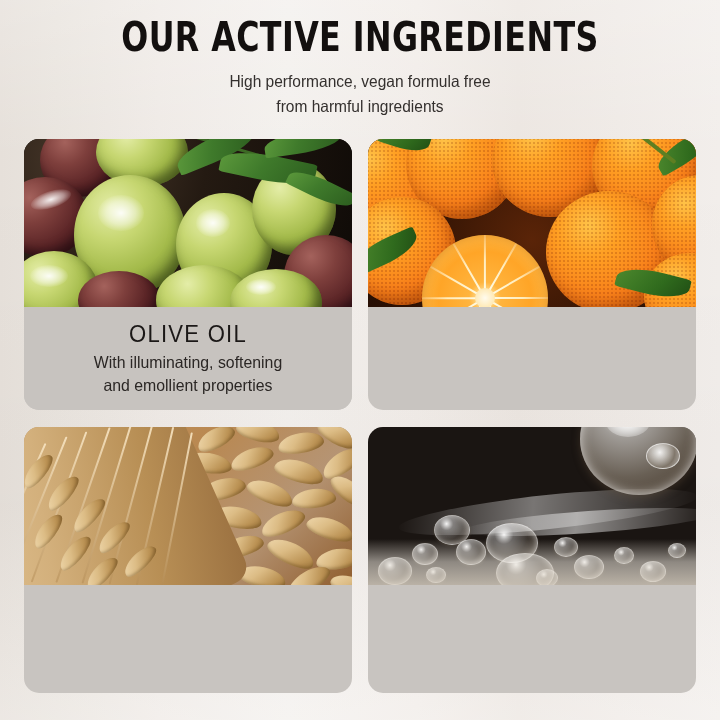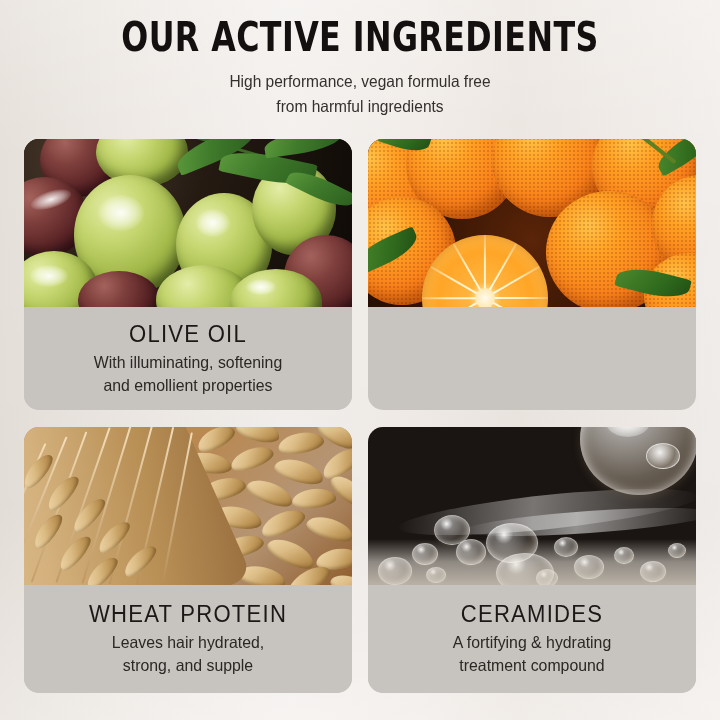--- a/index.html
+++ b/index.html
@@ -345,27 +345,20 @@
           <div class="blob grain" style="left:-6px;  top:36px;  width:40px; height:16px; transform:rotate(-52deg);"></div>
           <div class="blob grain" style="left:18px;  top:58px;  width:42px; height:16px; transform:rotate(-50deg);"></div>
           <div class="blob grain" style="left:44px;  top:80px;  width:42px; height:16px; transform:rotate(-48deg);"></div>
           <div class="blob grain" style="left:70px;  top:102px; width:40px; height:16px; transform:rotate(-46deg);"></div>
           <div class="blob grain" style="left:4px;   top:96px;  width:40px; height:16px; transform:rotate(-54deg);"></div>
           <div class="blob grain" style="left:30px;  top:118px; width:42px; height:16px; transform:rotate(-50deg);"></div>
           <div class="blob grain" style="left:58px;  top:138px; width:40px; height:16px; transform:rotate(-47deg);"></div>
           <div class="blob grain" style="left:96px;  top:126px; width:40px; height:16px; transform:rotate(-44deg);"></div>
         </div>
       </div>
-      <div class="card-caption">
-        <div class="card-title">WHEAT PROTEIN</div>
-        <div class="card-desc">
-          <div>Leaves hair hydrated,</div>
-          <div>strong, and supple</div>
-        </div>
-      </div>
     </div>
 
     <div class="card">
       <div class="card-photo gel-bg">
         <div class="ph">
           <div class="sheen" style="position:absolute; left:30px; top:68px; width:300px; height:34px; opacity:0.55; transform:rotate(-6deg);"></div>
           <div class="sheen" style="position:absolute; left:96px; top:84px; width:250px; height:22px; opacity:0.7; transform:rotate(-4deg);"></div>
 
           <div class="blob droplet" style="left:212px; top:-44px; width:118px; height:112px;"></div>
           <div class="blob" style="left:238px; top:-20px; width:44px; height:30px; background:radial-gradient(ellipse,rgba(255,255,255,0.95),rgba(255,255,255,0));"></div>
@@ -382,23 +375,16 @@
           <div class="blob bubble" style="left:246px; top:120px; width:20px; height:17px;"></div>
           <div class="blob bubble" style="left:272px; top:134px; width:26px; height:21px;"></div>
           <div class="blob bubble" style="left:300px; top:116px; width:18px; height:15px;"></div>
           <div class="blob bubble" style="left:168px; top:142px; width:22px; height:18px;"></div>
           <div class="blob bubble" style="left:58px;  top:140px; width:20px; height:16px;"></div>
 
           <div style="position:absolute; left:0; bottom:0; width:100%; height:46px;
                       background:linear-gradient(180deg, rgba(235,228,216,0) 0%, rgba(238,232,222,0.55) 50%, rgba(226,217,203,0.8) 100%);"></div>
         </div>
       </div>
-      <div class="card-caption">
-        <div class="card-title">CERAMIDES</div>
-        <div class="card-desc">
-          <div>A fortifying &amp; hydrating</div>
-          <div>treatment compound</div>
-        </div>
-      </div>
     </div>
 
   </div>
 </div>
 
 </body></html>

